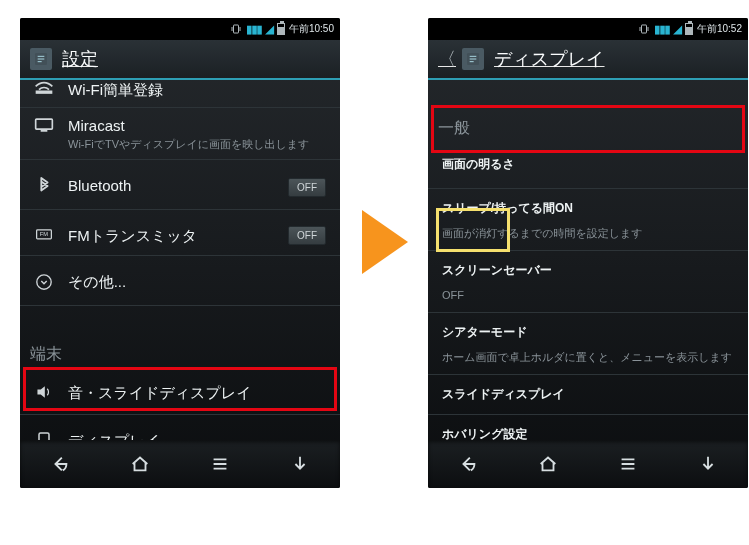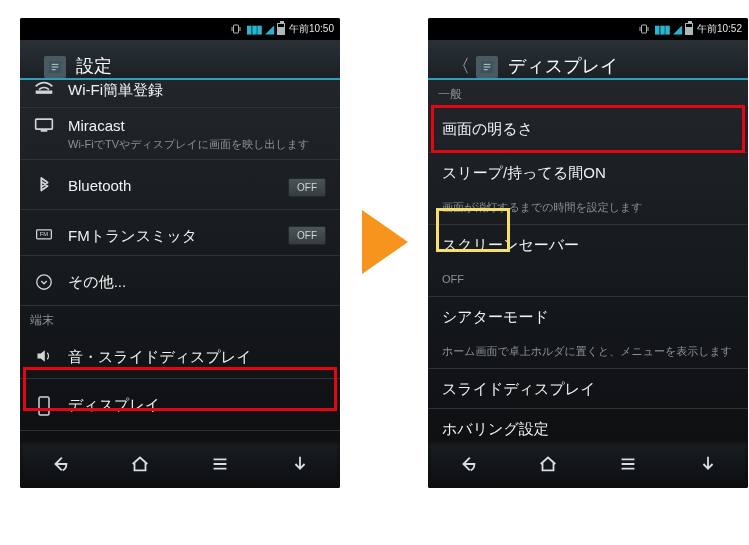--- a/index.html
+++ b/index.html
@@ -40,25 +40,26 @@
   .sig { color:#29b4d1; font-weight:bold; letter-spacing:-1px; }
   .batt { width:8px; height:12px; border:1px solid #aeb7bb; position:relative; }
   .batt::before { content:""; position:absolute; top:-3px; left:2px; width:4px; height:2px; background:#aeb7bb;}
   .batt::after { content:""; position:absolute; bottom:0; left:0; width:100%; height:70%; background:#aeb7bb;}
   .clock { color:#dfe6e9; font-size:10px; }
 
   
   .titlebar, .titlebar2 {
     height: 40px;
     display: flex;
-    align-items: flex-end;
+    align-items: center;
     gap: 10px;
-    padding: 0 24px;
+    padding: 0 10px;
     background: linear-gradient(#2a3136,#1b2024);
     border-bottom: 2px solid #2e9fb5;
+    text-decoration: underline;
   }
   .titlebar .gear, .titlebar2 .gear {
     width: 22px; height: 22px;
     background: #4a5a63;
     display:flex; align-items:center; justify-content:center;
     border-radius:2px;
     font-size:12px;
     color:#cfe8ee;
   }
   .titlebar .title, .titlebar2 .title {
@@ -93,32 +94,33 @@
     background: linear-gradient(#4c5559,#353c40);
     color:#cfd5d8;
     font-size:10px;
     padding:3px 8px;
     border-radius:2px;
     border:1px solid #232a2e;
     align-self:center;
   }
   .section-header {
     color:#8a9399;
-    font-size:12px;
+    font-size:16px;
     padding: 6px 10px 2px 10px;
+    margin-top: 32px;
   }
 
   
   .list2 { height:360px; overflow:hidden; }
   .item2 {
     padding: 10px 14px;
     border-bottom: 1px solid #2d3438;
   }
-  .item2 .lab { color:#eef3f4; font-size:15px; line-height:19px; }
-  .item2 .sub { color:#8a9399; font-size:11px; line-height:14px; margin-top:18px; }
+  .item2 .lab { color:#eef3f4; font-size:12px; line-height:19px;font-weight:bold; }
+  .item2 .sub { color:#8a9399; font-size:11px; line-height:14px; margin-top:8px; }
 
   
   .navbar {
     position:absolute;
     bottom:0; left:0; right:0;
     height: 48px;
     background: linear-gradient(#1b1f22,#0c0e10);
     display:flex;
     align-items:center;
     justify-content:space-around;

